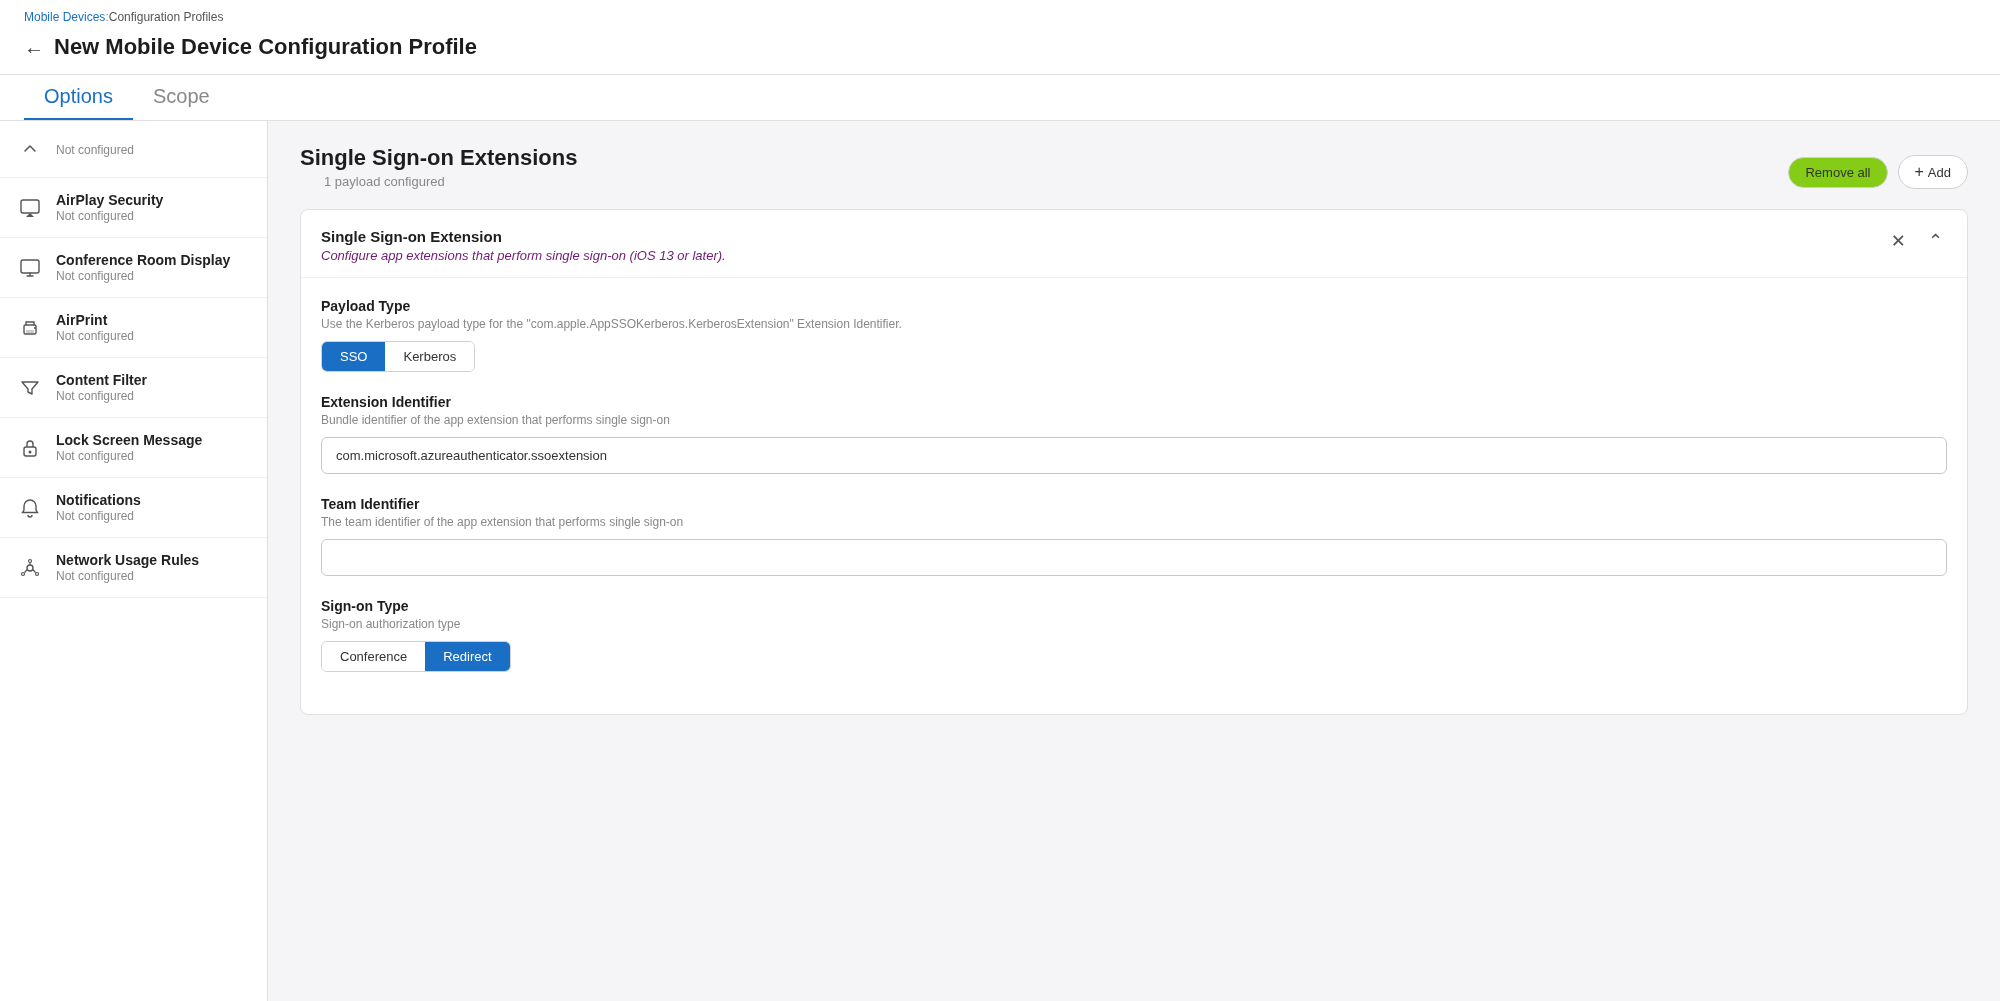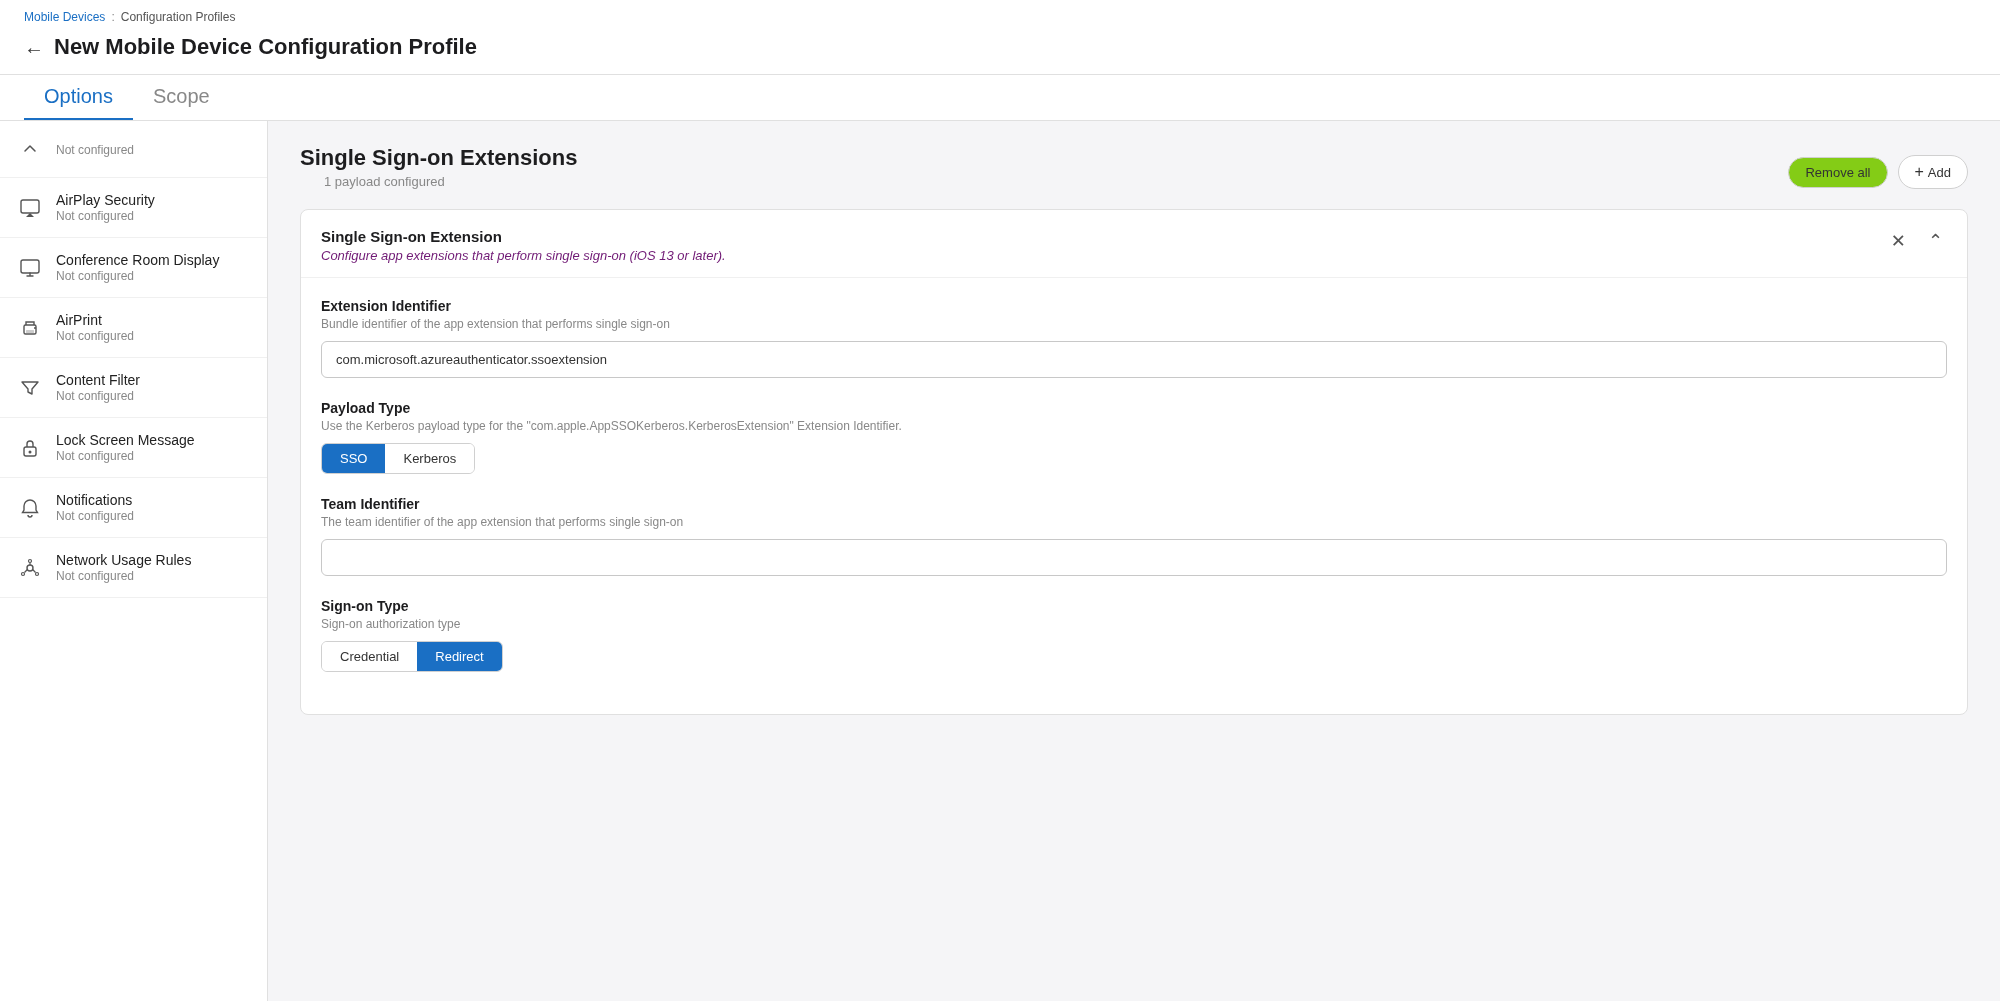--- a/index.html
+++ b/index.html
@@ -1,35 +1,35 @@
 <!DOCTYPE html>
 <html><head>
   <meta charset="utf-8">
   <style>
     * { box-sizing: border-box; margin: 0; padding: 0; }
     body { font-family: -apple-system, BlinkMacSystemFont, 'Segoe UI', sans-serif; background: #f5f5f7; color: #1d1d1f; font-size: 14px; }
 
     .top-bar { background: #fff; border-bottom: 1px solid #e0e0e0; padding: 0 24px; }
-    .breadcrumb { font-size: 12px; color: #555; padding: 10px 0 4px; display: flex; align-items: flex-end; gap: 6px; }
+    .breadcrumb { font-size: 12px; color: #555; padding: 10px 0 4px; display: flex; align-items: flex-end; }
     .breadcrumb .sep { color: #888; }
     .breadcrumb a { color: #1a6fc4; text-decoration: none; }
     .page-title { display: flex; align-items: center; gap: 10px; padding: 6px 0 14px; font-size: 22px; font-weight: 700; }
     .back-arrow { cursor: pointer; font-size: 20px; color: #333; }
 
     .tabs-bar { background: #fff; border-bottom: 1px solid #e0e0e0; padding: 0 24px; display: flex; gap: 0; }
     .tab { padding: 10px 20px; cursor: pointer; font-size: 20px; color: #888; border-bottom: 2px solid transparent; }
     .tab.active { color: #1a6fc4; border-bottom: 2px solid #1a6fc4; font-weight: 500; }
 
     .main-layout { display: flex; height: calc(100vh - 110px); overflow: hidden; }
 
     
     .sidebar { width: 268px; min-width: 268px; background: #fff; border-right: 1px solid #e0e0e0; overflow-y: auto; position: relative; }
     .sidebar-item { display: flex; align-items: center; gap: 12px; padding: 14px 16px; border-bottom: 1px solid #f0f0f0; cursor: pointer; }
     .sidebar-item .icon { width: 28px; height: 28px; display: flex; align-items: center; justify-content: center; color: #555; flex-shrink: 0; }
-    .sidebar-item .item-text .item-name { font-size: 14px; font-weight: 400; color: #222; }
+    .sidebar-item .item-text .item-name { font-size: 14px; font-weight: 700; color: #222; }
     .sidebar-item .item-text .item-status { font-size: 12px; color: #888; margin-top: 1px; }
 
     
     .main-content { flex: 1; overflow-y: auto; background: #f5f5f7; padding: 24px 32px; position: relative; }
     .section-header { display: flex; align-items: flex-end; justify-content: space-between; margin-bottom: 20px; }
     .section-title-area .section-title { font-size: 22px; font-weight: 700; color: #1d1d1f; }
     .section-title-area .section-subtitle { font-size: 13px; color: #888; margin-top: 3px; margin-left: 24px; }
     .section-actions { display: flex; gap: 10px; align-items: center; }
     .btn-remove-all { background: #84cc16; border: 1px solid #d0d0d0; border-radius: 20px; padding: 7px 16px; font-size: 13px; cursor: pointer; color: #333; }
     .btn-add { background: #fff; border: 1px solid #d0d0d0; border-radius: 20px; padding: 7px 16px; font-size: 13px; cursor: pointer; color: #333; display: flex; align-items: center; gap: 4px; }
@@ -216,44 +216,44 @@
         </div>
         <div class="card-header-actions">
           <button class="card-action-btn">✕</button>
           <button class="card-action-btn">⌃</button>
         </div>
       </div>
 
       <div class="card-body">
 
         <div class="field-section">
-          <div class="field-label">Extension Identifier</div>
-          <div class="field-desc">Bundle identifier of the app extension that performs single sign-on</div>
-          <input type="text" class="text-input" value="com.microsoft.azureauthenticator.ssoextension" style="">
-        </div>
-
-        <div class="field-section">
           <div class="field-label">Payload Type</div>
           <div class="field-desc">Use the Kerberos payload type for the "com.apple.AppSSOKerberos.KerberosExtension" Extension Identifier.</div>
           <div class="toggle-group">
             <button class="toggle-btn active">SSO</button>
             <button class="toggle-btn">Kerberos</button>
           </div>
         </div>
 
         <div class="field-section">
+          <div class="field-label">Extension Identifier</div>
+          <div class="field-desc">Bundle identifier of the app extension that performs single sign-on</div>
+          <input type="text" class="text-input" value="com.microsoft.azureauthenticator.ssoextension" style="">
+        </div>
+
+        <div class="field-section">
           <div class="field-label">Team Identifier</div>
           <div class="field-desc">The team identifier of the app extension that performs single sign-on</div>
           <input type="text" class="text-input" value="" style="">
         </div>
 
         <div class="field-section">
           <div class="field-label">Sign-on Type</div>
           <div class="field-desc">Sign-on authorization type</div>
           <div class="toggle-group">
-            <button class="toggle-btn">Credential</button>
+            <button class="toggle-btn">Conference</button>
             <button class="toggle-btn active">Redirect</button>
           </div>
         </div>
       </div>
     </div>
   </div>
 </div>
 
 </body></html>

